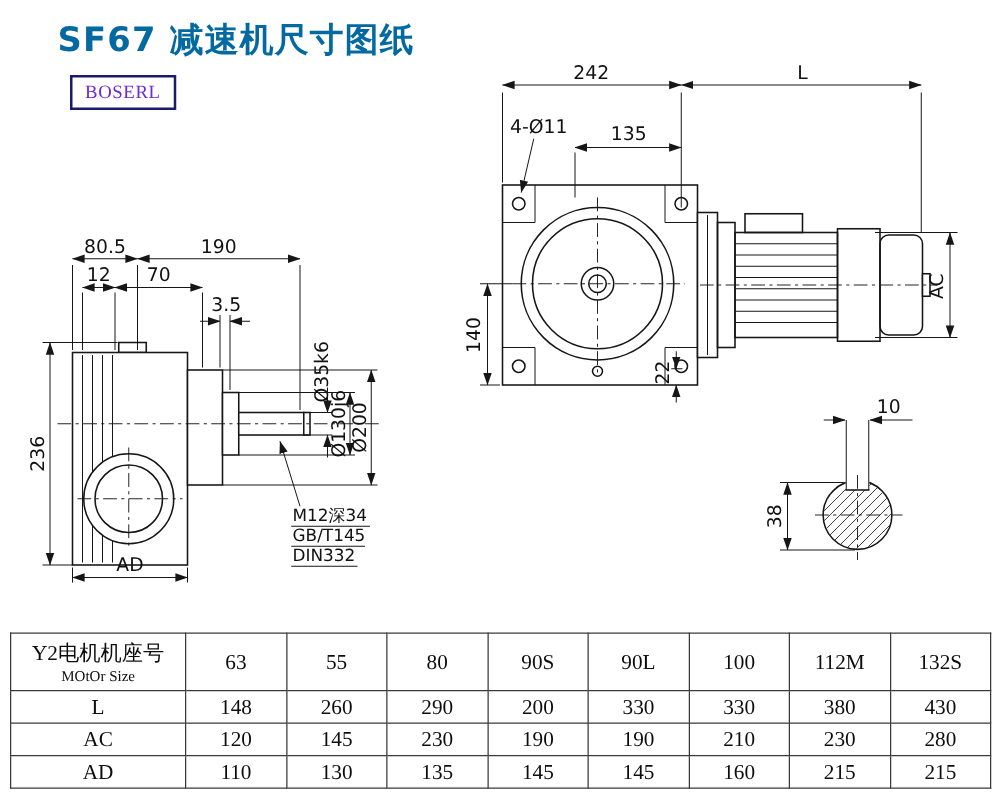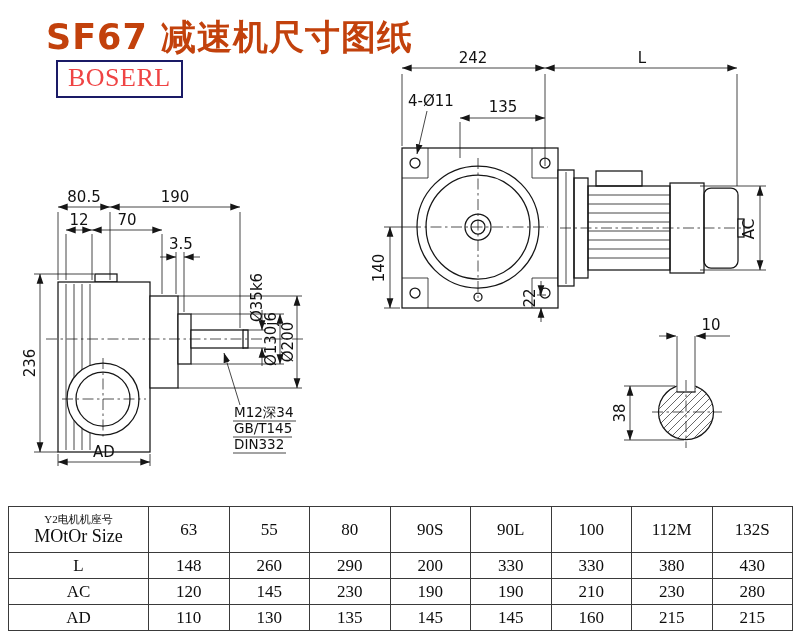--- a/index.html
+++ b/index.html
@@ -1,38 +1,38 @@
 <!DOCTYPE html>
 <html><head>
 <meta charset="utf-8">
 <style>
   *{margin:0;padding:0;box-sizing:border-box}
   html,body{width:800px;height:637px}
   body{background:#fff;font-family:"DejaVu Sans",sans-serif;position:relative;overflow:hidden}
   .page{position:absolute;inset:0;background:#fff}
-  .title{position:absolute;left:46px;top:14px;font-size:35px;font-weight:700;color:#c2410c;letter-spacing:1px;white-space:nowrap}
+  .title{position:absolute;left:46px;top:14px;font-size:27px;font-weight:700;color:#0369a1;letter-spacing:1px;white-space:nowrap}
   .logo{position:absolute;left:56px;top:60px;border:2px solid #1a1a66;padding:1px 10px 3px;background:#fff}
-  .logo span{font-family:"Liberation Serif",serif;font-size:26px;color:#ef4444;letter-spacing:.5px}
+  .logo span{font-family:"Liberation Serif",serif;font-size:15px;color:#6d28d9;letter-spacing:.5px}
   svg.draw{position:absolute;left:0;top:0}
   .s{stroke:#161616;stroke-width:1.25;fill:none;stroke-linecap:square}
   .sf{stroke:#161616;stroke-width:1.25;fill:#fff}
   .t{stroke:#161616;stroke-width:.8;fill:none}
   .cl{stroke:#161616;stroke-width:.75;fill:none;stroke-dasharray:11 3.5 2.5 3.5}
   .ht{stroke:#161616;stroke-width:.65}
   text{fill:#111}
   .d{font:15px "DejaVu Sans",sans-serif}
   .sm{font:13.5px "DejaVu Sans",sans-serif}
   table.spec{position:absolute;left:8px;top:506px;width:785px;border-collapse:collapse;table-layout:fixed;
              font-family:"Liberation Serif",serif;color:#0d0d0d;text-align:center;background:#fff}
   .spec td{border:1px solid #3a3a3a;font-size:17px;padding:0;vertical-align:middle}
   .spec tr.hdr td{height:46px}
   .spec tr.row td{height:26px}
   .spec col.c0{width:140px}
-  .hdr .l1{font-size:11px;line-height:1.4}
-  .hdr .l2{font-size:18px;line-height:1.1}
+  .hdr .l1{font-size:17px;line-height:1.4}
+  .hdr .l2{font-size:12px;line-height:1.1}
 </style>
 </head>
 <body>
 
 <div class="page">
 
   <div class="title">SF67 减速机尺寸图纸</div>
 
   <div class="logo">
     <span>BOSERL</span>

